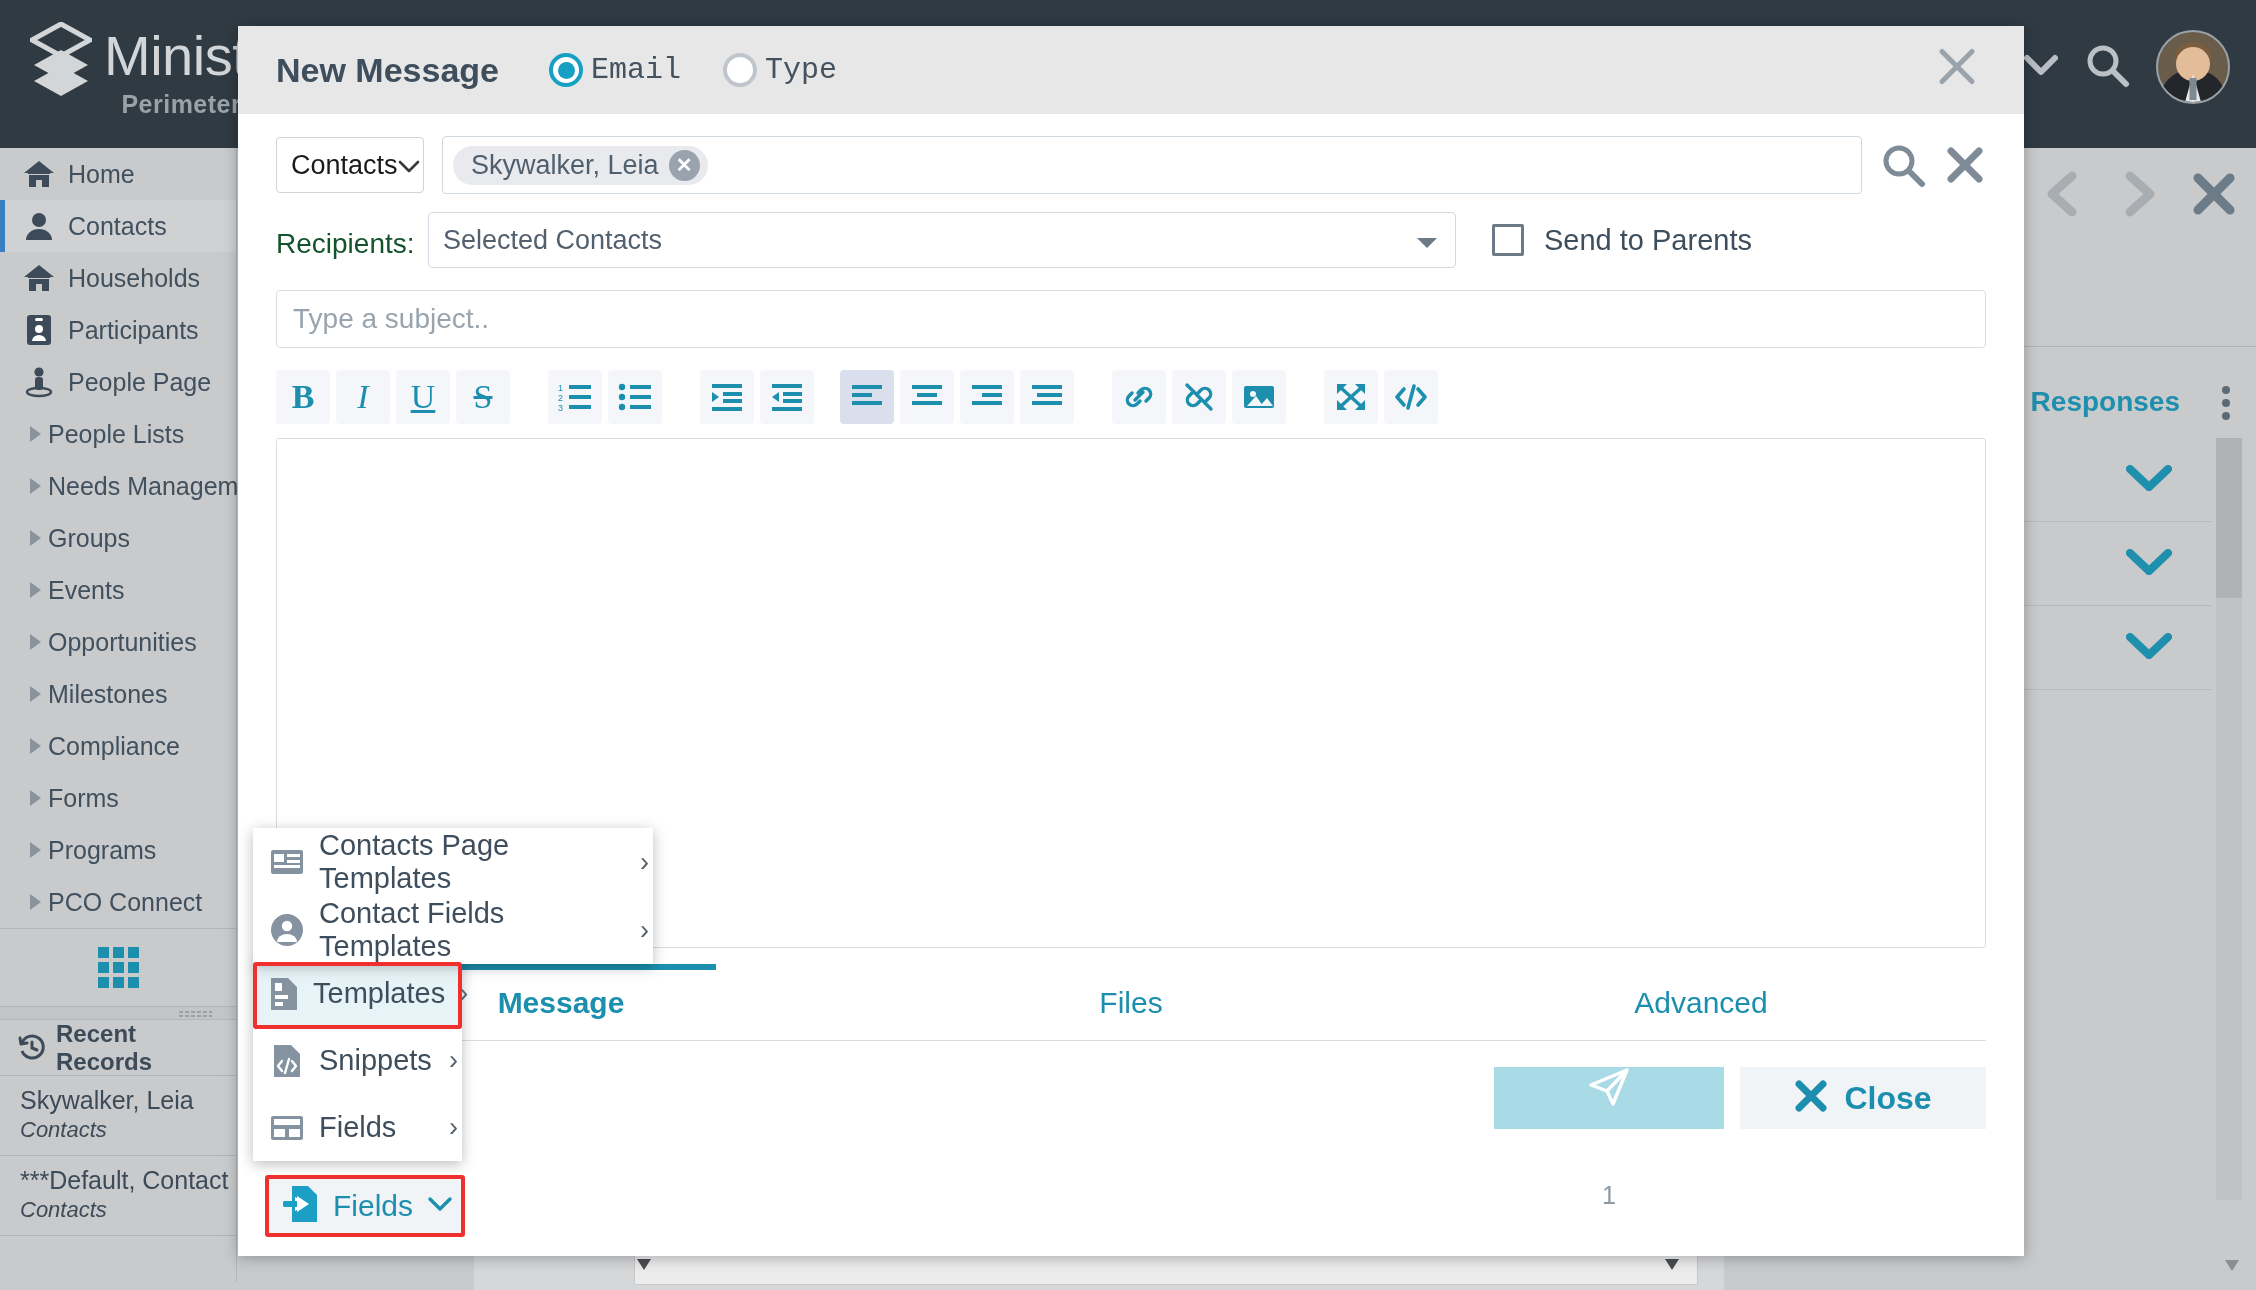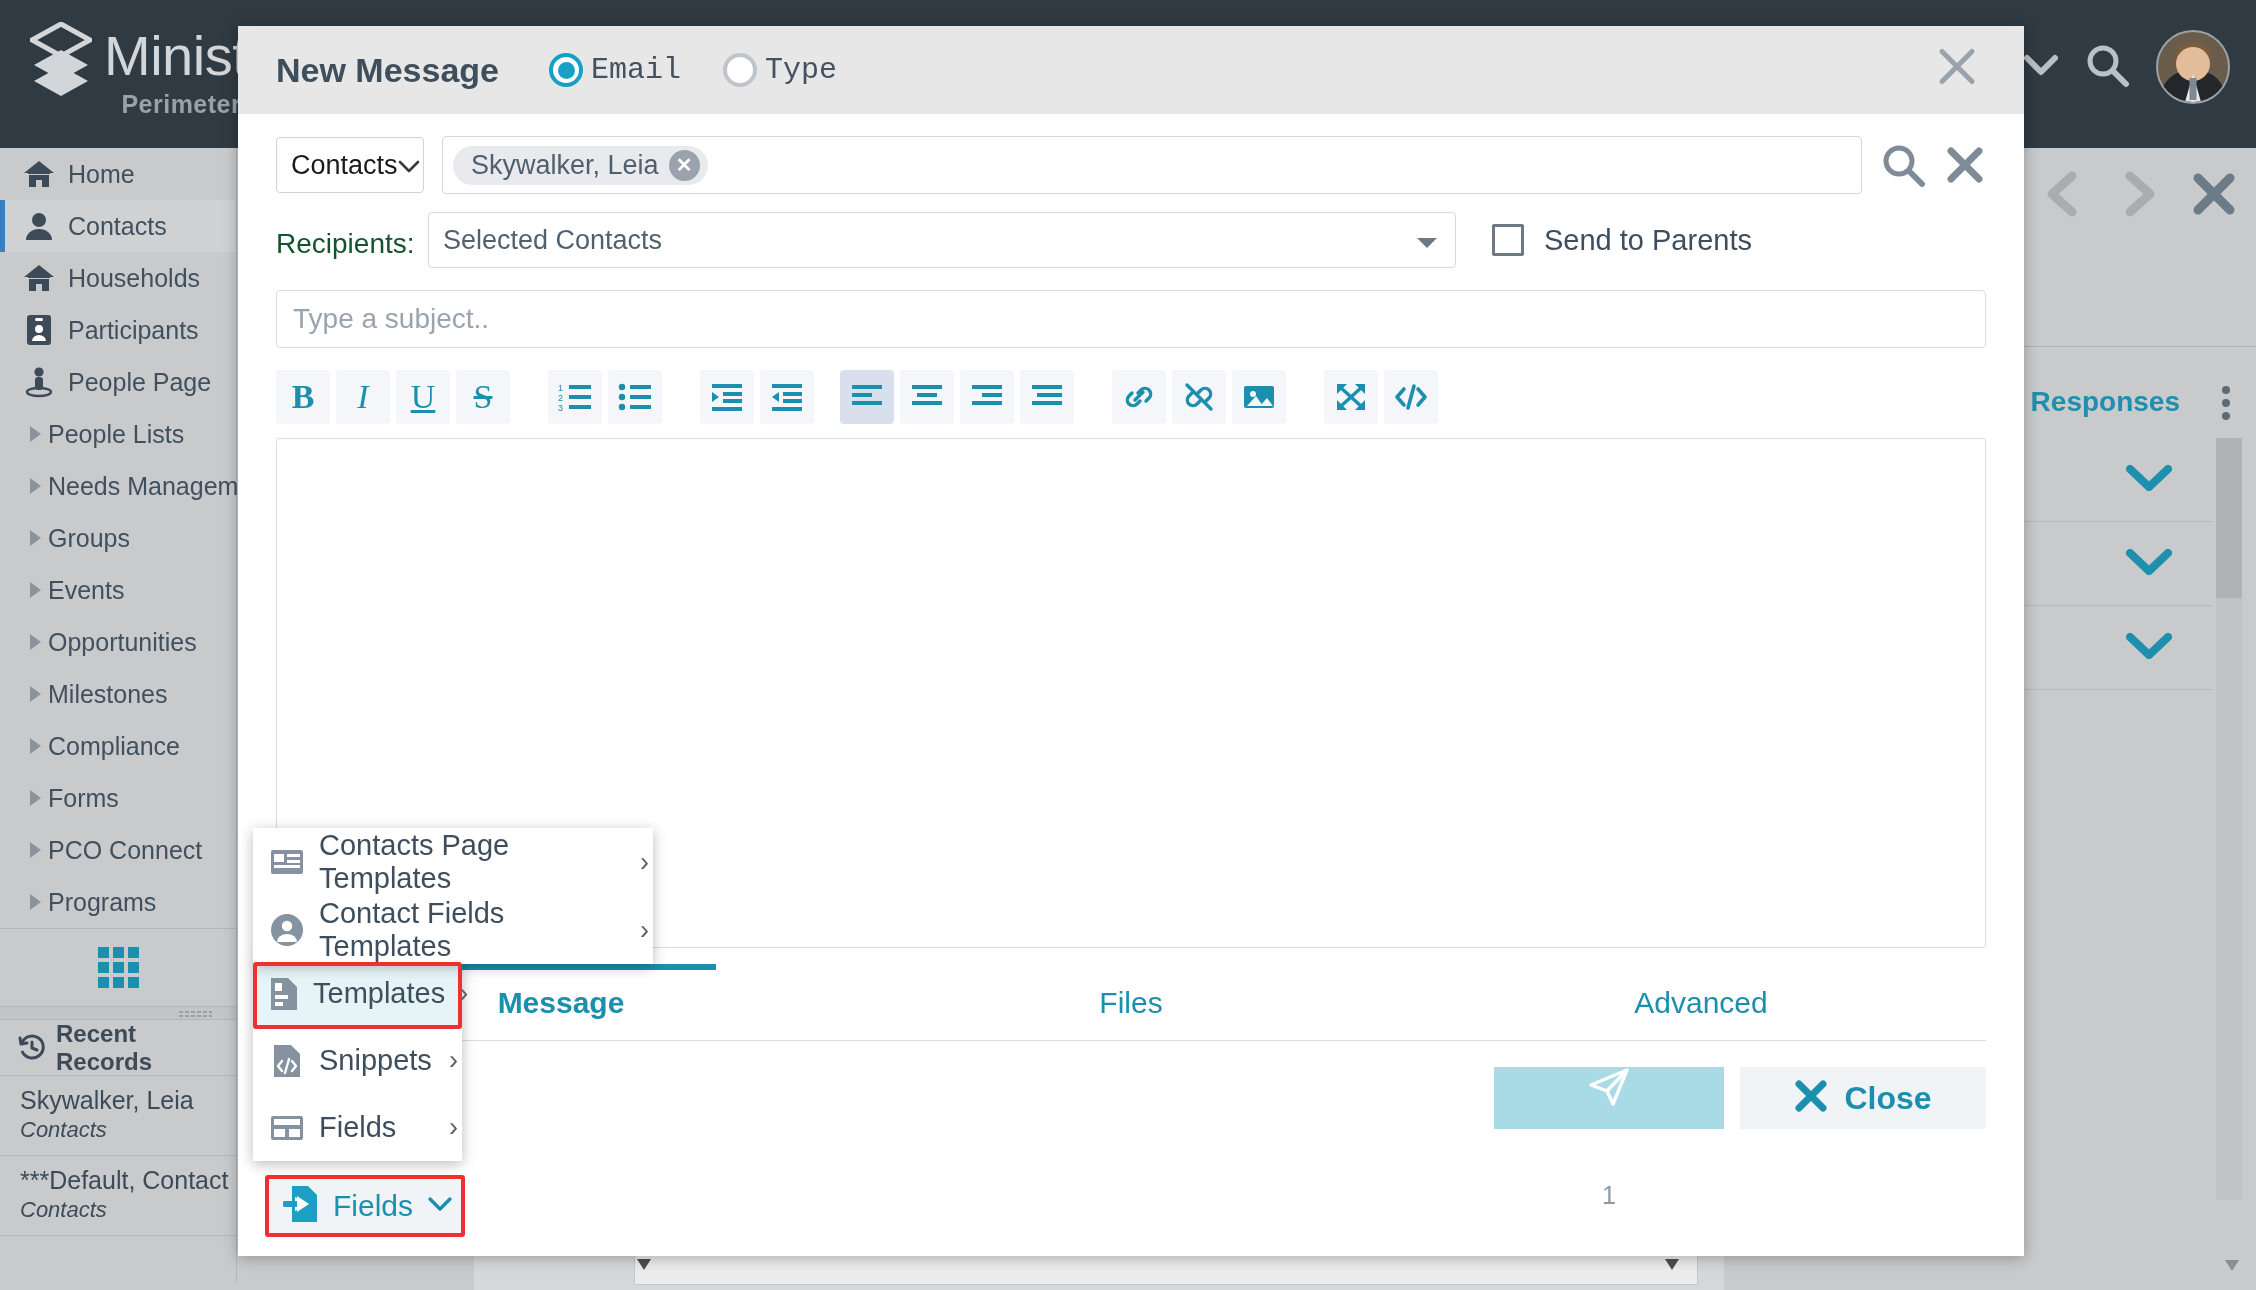--- a/index.html
+++ b/index.html
@@ -421,29 +421,29 @@
             </svg>
           </span>
           <span>Forms</span>
         </div>
         <div class="nav-item">
           <span class="nav-caret">
             <svg width="16" height="18" viewBox="0 0 16 18">
               <polygon points="3,1 14,9 3,17" fill="#8a939c"></polygon>
             </svg>
           </span>
-          <span>PCO Connect</span>
+          <span>Programs</span>
         </div>
         <div class="nav-item">
           <span class="nav-caret">
             <svg width="16" height="18" viewBox="0 0 16 18">
               <polygon points="3,1 14,9 3,17" fill="#8a939c"></polygon>
             </svg>
           </span>
-          <span>Programs</span>
+          <span>PCO Connect</span>
         </div>
       </div>
 
     <div class="grid-row">
       <div class="grid-icon">
         <i></i>
           <i></i>
           <i></i>
           <i></i>
           <i></i>

